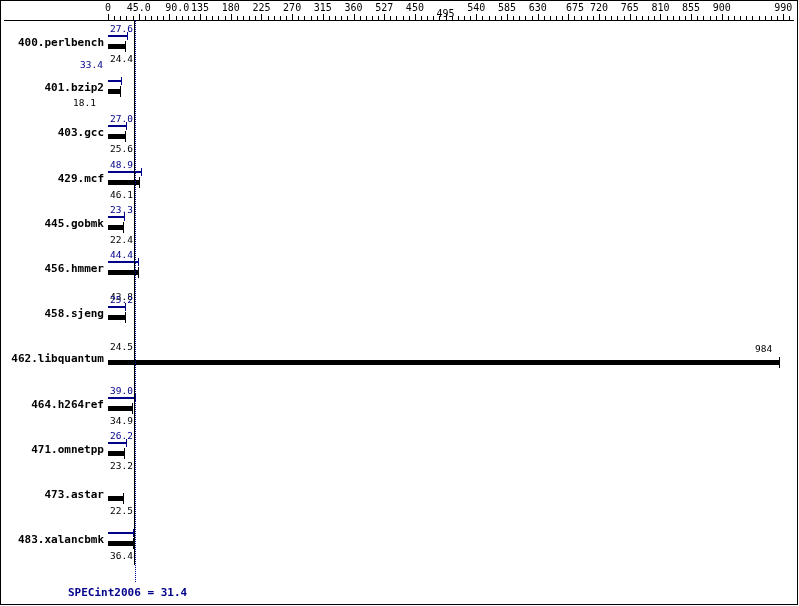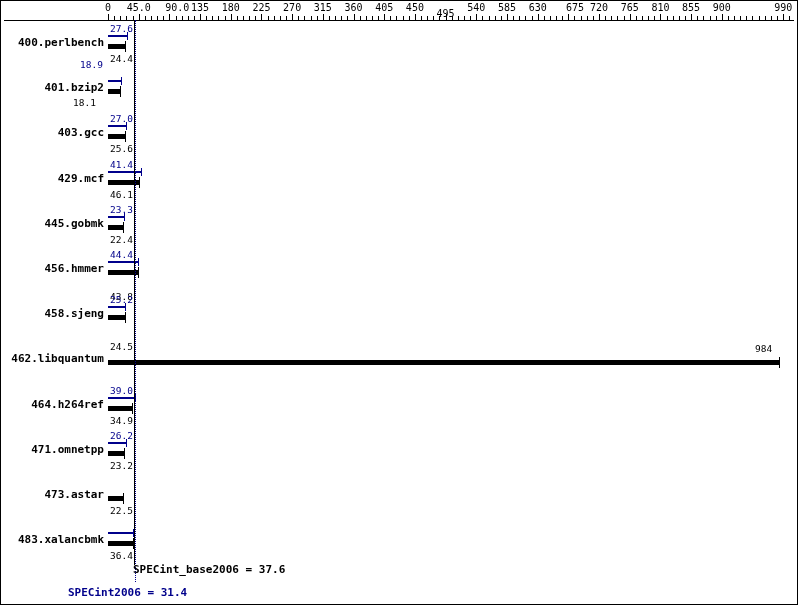--- a/index.html
+++ b/index.html
@@ -55,21 +55,21 @@
     <div class="tick-label" style="left: 210.76px; top: 2px; width: 40px;">180</div>
     <div class="tick" style="left: 231px; top: 14px; height: 7px;"></div>
     <div class="tick-label" style="left: 241.45px; top: 2px; width: 40px;">225</div>
     <div class="tick" style="left: 261px; top: 14px; height: 7px;"></div>
     <div class="tick-label" style="left: 272.14px; top: 2px; width: 40px;">270</div>
     <div class="tick" style="left: 292px; top: 14px; height: 7px;"></div>
     <div class="tick-label" style="left: 302.83px; top: 2px; width: 40px;">315</div>
     <div class="tick" style="left: 323px; top: 14px; height: 7px;"></div>
     <div class="tick-label" style="left: 333.52px; top: 2px; width: 40px;">360</div>
     <div class="tick" style="left: 354px; top: 14px; height: 7px;"></div>
-    <div class="tick-label" style="left: 364.21px; top: 2px; width: 40px;">405</div>
+    <div class="tick-label" style="left: 364.21px; top: 2px; width: 40px;">527</div>
     <div class="tick" style="left: 384px; top: 14px; height: 7px;"></div>
     <div class="tick-label" style="left: 394.9px; top: 2px; width: 40px;">450</div>
     <div class="tick" style="left: 415px; top: 14px; height: 7px;"></div>
     <div class="tick-label" style="left: 425.59px; top: 8px; width: 40px;">495</div>
     <div class="tick" style="left: 446px; top: 14px; height: 7px;"></div>
     <div class="tick-label" style="left: 456.28px; top: 2px; width: 40px;">540</div>
     <div class="tick" style="left: 476px; top: 14px; height: 7px;"></div>
     <div class="tick-label" style="left: 486.97px; top: 2px; width: 40px;">585</div>
     <div class="tick" style="left: 507px; top: 14px; height: 7px;"></div>
     <div class="tick-label" style="left: 517.66px; top: 2px; width: 40px;">630</div>
@@ -204,35 +204,35 @@
     <div class="row-label" style="left: 0px; width: 104px; top: 36px;">400.perlbench</div>
     <div class="bar-peak" style="left: 108px; top: 35px; width: 18.8232px;"></div>
     <div class="whisker-peak" style="left: 127px; top: 32px; height: 8px;"></div>
     <div class="val-peak" style="left: 110px; top: 23px;">27.6</div>
     <div class="bar-base" style="left: 108px; top: 44px; width: 16.6408px;"></div>
     <div class="whisker" style="left: 125px; top: 41px; height: 11px;"></div>
     <div class="val-base" style="left: 110px; top: 53px;">24.4</div>
     <div class="row-label" style="left: 0px; width: 104px; top: 81.2px;">401.bzip2</div>
     <div class="bar-peak" style="left: 108px; top: 80.2px; width: 12.8898px;"></div>
     <div class="whisker-peak" style="left: 121px; top: 77.2px; height: 8px;"></div>
-    <div class="val-peak" style="left: 80px; top: 59.2px;">18.9</div>
+    <div class="val-peak" style="left: 80px; top: 59.2px;">33.4</div>
     <div class="bar-base" style="left: 108px; top: 89.2px; width: 12.3442px;"></div>
     <div class="whisker" style="left: 120px; top: 86.2px; height: 11px;"></div>
     <div class="val-base" style="left: 73px; top: 97.2px;">18.1</div>
     <div class="row-label" style="left: 0px; width: 104px; top: 126.4px;">403.gcc</div>
     <div class="bar-peak" style="left: 108px; top: 125.4px; width: 18.414px;"></div>
     <div class="whisker-peak" style="left: 126px; top: 122.4px; height: 8px;"></div>
     <div class="val-peak" style="left: 110px; top: 113.4px;">27.0</div>
     <div class="bar-base" style="left: 108px; top: 134.4px; width: 17.4592px;"></div>
     <div class="whisker" style="left: 125px; top: 131.4px; height: 11px;"></div>
     <div class="val-base" style="left: 110px; top: 143.4px;">25.6</div>
     <div class="row-label" style="left: 0px; width: 104px; top: 171.6px;">429.mcf</div>
     <div class="bar-peak" style="left: 108px; top: 170.6px; width: 33.3498px;"></div>
     <div class="whisker-peak" style="left: 141px; top: 167.6px; height: 8px;"></div>
-    <div class="val-peak" style="left: 110px; top: 158.6px;">41.4</div>
+    <div class="val-peak" style="left: 110px; top: 158.6px;">48.9</div>
     <div class="bar-base" style="left: 108px; top: 179.6px; width: 31.4402px;"></div>
     <div class="whisker" style="left: 139px; top: 176.6px; height: 11px;"></div>
     <div class="val-base" style="left: 110px; top: 188.6px;">46.1</div>
     <div class="row-label" style="left: 0px; width: 104px; top: 216.8px;">445.gobmk</div>
     <div class="bar-peak" style="left: 108px; top: 215.8px; width: 15.8906px;"></div>
     <div class="whisker-peak" style="left: 124px; top: 212.8px; height: 8px;"></div>
     <div class="val-peak" style="left: 110px; top: 203.8px;">23.3</div>
     <div class="bar-base" style="left: 108px; top: 224.8px; width: 15.2768px;"></div>
     <div class="whisker" style="left: 123px; top: 221.8px; height: 11px;"></div>
     <div class="val-base" style="left: 110px; top: 233.8px;">22.4</div>
@@ -274,15 +274,14 @@
     <div class="val-base" style="left: 110px; top: 505px;">22.5</div>
     <div class="row-label" style="left: 0px; width: 104px; top: 533.2px;">483.xalancbmk</div>
     <div class="bar-peak" style="left: 108px; top: 532.2px; width: 24.8248px;"></div>
     <div class="whisker-peak" style="left: 133px; top: 529.2px; height: 8px;"></div>
     <div class="val-peak" style="left: 110px; top: 520.2px;"></div>
     <div class="bar-base" style="left: 108px; top: 541.2px; width: 24.8248px;"></div>
     <div class="whisker" style="left: 133px; top: 538.2px; height: 11px;"></div>
     <div class="val-base" style="left: 110px; top: 550.2px;">36.4</div>
     <div class="ref-line" style="left: 134px; top: 20px; height: 545px;"></div>
     <div class="ref-line-dotted" style="left: 135px; top: 20px; height: 562px;"></div>
-    <div class="footer-base" style="left: 133px; top: 563px;">SPECint_base2006 = 37.6</div>
     <div class="footer-peak" style="left: 68px; top: 586px;">SPECint2006 = 31.4</div>
   </div>
 
 </body></html>

